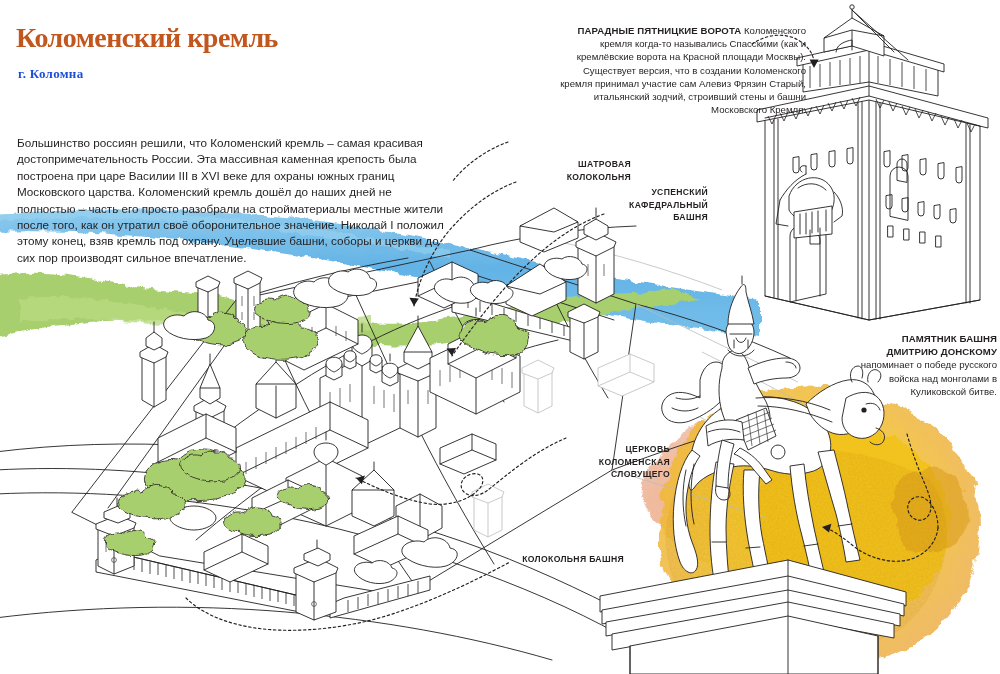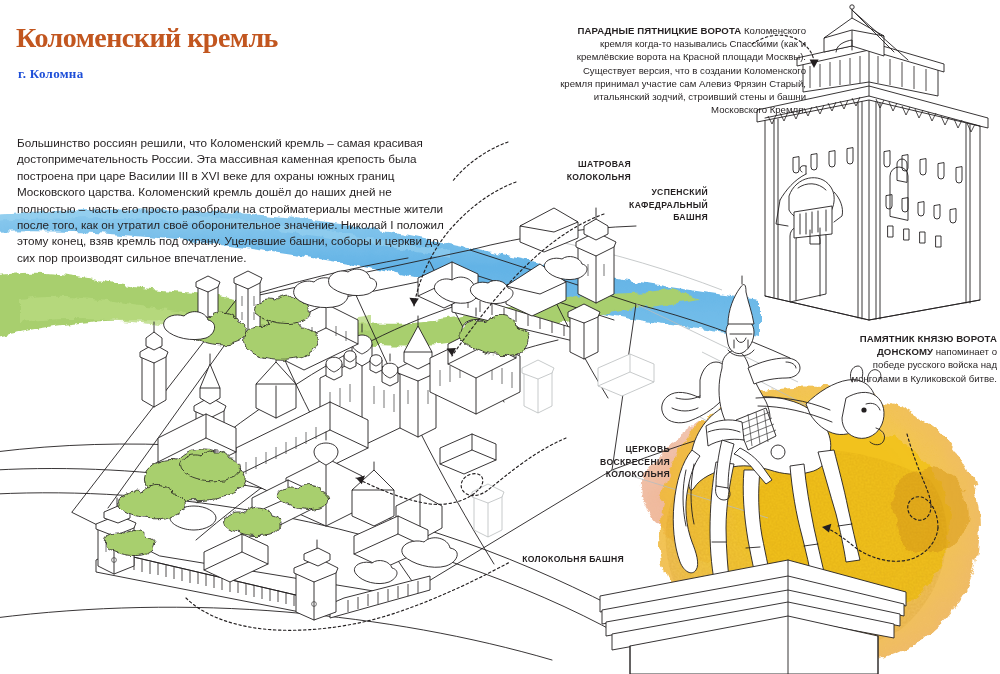--- a/index.html
+++ b/index.html
@@ -667,20 +667,20 @@
       <path fill="#231f20" d="M822,527 l9.4,-3.2 l-2.4,8.8 z"></path>
     </g>
   </svg>
 
   <div class="title">Коломенский кремль</div>
   <div class="subtitle">г. Коломна</div>
   <div class="intro">Большинство россиян решили, что Коломенский кремль – самая красивая достопримечательность России. Эта массивная каменная крепость была построена при царе Василии III в XVI веке для охраны южных границ Московского царства. Коломенский кремль дошёл до наших дней не полностью – часть его просто разобрали на стройматериалы местные жители после того, как он утратил своё оборонительное значение. Николай I положил этому конец, взяв кремль под охрану. Уцелевшие башни, соборы и церкви до сих пор производят сильное впечатление.</div>
 
   <div class="cap cap-gates"><b>ПАРАДНЫЕ ПЯТНИЦКИЕ ВОРОТА</b><span> Коломенского кремля когда-то назывались Спасскими (как и кремлёвские ворота на Красной площади Москвы). Существует версия, что в создании Коломенского кремля принимал участие сам Алевиз Фрязин Старый, итальянский зодчий, строивший стены и башни Московского Кремля.</span></div>
 
-  <div class="cap cap-mon"><b>ПАМЯТНИК КНЯЗЮ ВОРОТА ДОНСКОМУ</b><span> напоминает о победе русского войска над монголами в Куликовской битве.</span></div>
+  <div class="cap cap-mon"><b>ПАМЯТНИК БАШНЯ ДМИТРИЮ ДОНСКОМУ</b><span> напоминает о победе русского войска над монголами в Куликовской битве.</span></div>
 
   <div class="mlabel ml-shatrovaya">ШАТРОВАЯ КОЛОКОЛЬНЯ</div>
   <div class="mlabel ml-uspensky">УСПЕНСКИЙ КАФЕДРАЛЬНЫЙ БАШНЯ</div>
-  <div class="mlabel ml-tserkov">ЦЕРКОВЬ ВОСКРЕСЕНИЯ КОЛОКОЛЬНЯ</div>
+  <div class="mlabel ml-tserkov">ЦЕРКОВЬ КОЛОМЕНСКАЯ СЛОВУЩЕГО</div>
   <div class="mlabel ml-kolomenskaya">КОЛОКОЛЬНЯ БАШНЯ</div>
 
 </div>
 
 </body></html>

